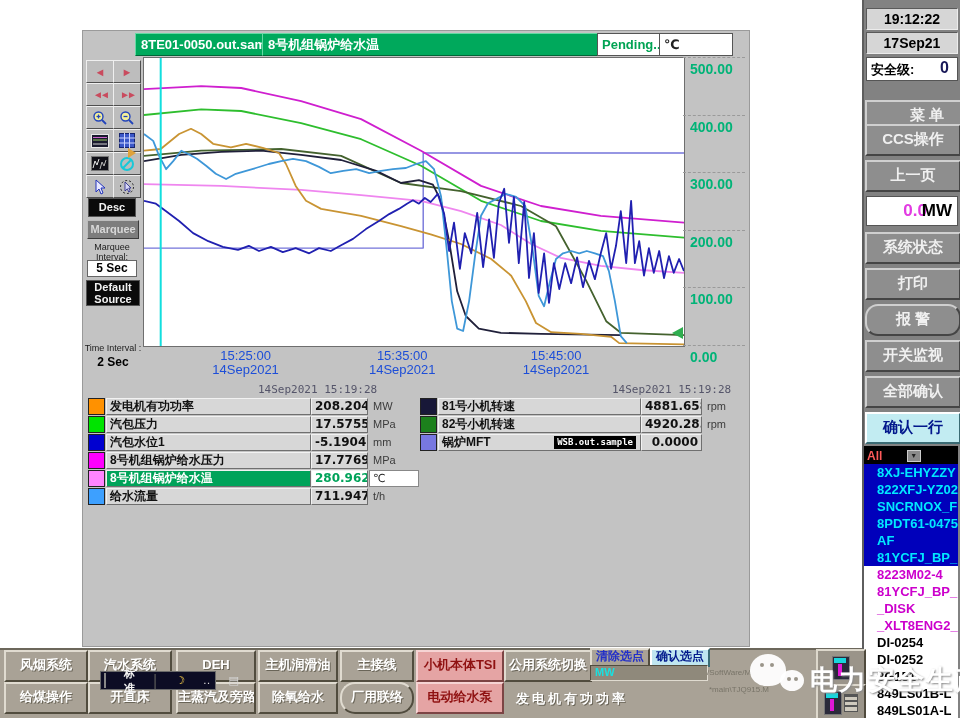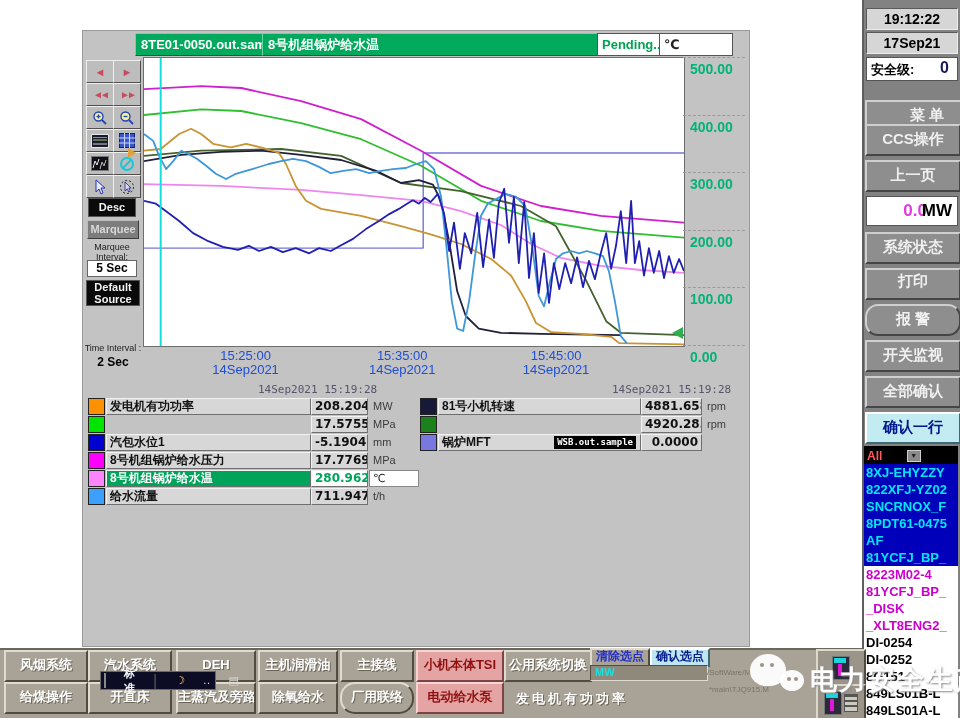--- a/index.html
+++ b/index.html
@@ -42,21 +42,21 @@
   .annotation{left:305px;top:542px;width:214px;height:26px;background:#ffffff;border:1px solid #8a8a8a;box-shadow:1px 1px 0 #777;
               color:#a93636;font-family:"DejaVu Sans Mono","Liberation Mono",monospace;font-size:13px;font-weight:bold;line-height:26px;text-align:center;}
   
   .sidebar{left:862px;top:0;width:98px;height:718px;background:#828282;border-left:2px solid #5e5e5e;}
   .sb-box{left:866px;width:90px;background:#d6d6d6;border:1px solid;border-color:#5a5a5a #ececec #ececec #5a5a5a;text-align:center;font-weight:bold;font-size:14px;color:#000;}
   .sb-white{left:866px;width:90px;background:#ffffff;border:1px solid #555;}
   .sb-btn{left:865px;width:92px;height:28px;background:#8e8e8e;border:2px solid;border-color:#cfcfcf #454545 #454545 #cfcfcf;
           color:#f0f0f0;font-size:15px;font-weight:bold;text-align:center;line-height:26px;white-space:nowrap;}
   .sb-confirm{background:#c2ecf2;color:#02178c;border-color:#ffffff #3a6b74 #3a6b74 #ffffff;}
   .alarm-panel{left:864px;top:446px;width:94px;height:272px;background:#000000;overflow:hidden;}
-  .alarm-row{width:100%;height:17px;line-height:17px;font-size:13px;font-weight:bold;padding-left:2px;white-space:nowrap;overflow:hidden;box-sizing:border-box;}
+  .alarm-row{width:100%;height:17px;line-height:17px;font-size:13px;font-weight:bold;padding-left:13px;white-space:nowrap;overflow:hidden;box-sizing:border-box;}
   .al-blue{background:#0000bb;color:#00e8ff;}
   .al-mag{background:#ffffff;color:#cc00cc;}
   .al-blk{background:#ffffff;color:#000000;}
   
   .btoolbar{left:0;top:648px;width:862px;height:70px;background:#a9a296;border-top:2px solid #6c675b;}
   .tb-btn{position:absolute;height:28px;background:#a9a296;border:2px solid;border-color:#e0dbd0 #514c3e #514c3e #e0dbd0;
           color:#ffffff;font-size:13px;font-weight:bold;text-align:center;line-height:25px;white-space:nowrap;overflow:hidden;text-shadow:1px 1px 0 #6a6558;}
   .tb-pink{background:#e5a4a4;color:#8f1111;text-shadow:none;border-color:#f6d4d4 #7c4444 #7c4444 #f6d4d4;}
   .tb-small{height:15px;line-height:13px;font-size:12px;}
   .tb-clear{color:#2330c8;text-shadow:none;}
@@ -215,20 +215,21 @@
 
   <div id="legend-left">
       <div class="leg-row" style="left: 0px; top: 398px; width: 960px; position: absolute;">
         <div class="leg-swatch" style="left: 88px; background: rgb(255, 145, 0);"></div>
         <div class="leg-cell" style="left: 106px; width: 197px;">发电机有功功率</div>
         <div class="leg-cell leg-val" style="left: 311px; width: 49px;">208.2041</div>
         <div class="leg-cell leg-unit" style="left: 369px; width: 42px;">MW</div>
       </div>
       <div class="leg-row" style="left: 0px; top: 416px; width: 960px; position: absolute;">
         <div class="leg-swatch" style="left: 88px; background: rgb(0, 228, 0);"></div>
+        <div class="leg-cell" style="left: 106px; width: 197px;">汽包压力</div>
         <div class="leg-cell leg-val" style="left: 311px; width: 49px;">17.5755</div>
         <div class="leg-cell leg-unit" style="left: 369px; width: 42px;">MPa</div>
       </div>
       <div class="leg-row" style="left: 0px; top: 434px; width: 960px; position: absolute;">
         <div class="leg-swatch" style="left: 88px; background: rgb(0, 0, 208);"></div>
         <div class="leg-cell" style="left: 106px; width: 197px;">汽包水位1</div>
         <div class="leg-cell leg-val" style="left: 311px; width: 49px;">-5.1904</div>
         <div class="leg-cell leg-unit" style="left: 369px; width: 42px;">mm</div>
       </div>
       <div class="leg-row" style="left: 0px; top: 452px; width: 960px; position: absolute;">
@@ -252,20 +253,21 @@
     </div>
   <div id="legend-right">
       <div class="leg-row" style="left: 0px; top: 398px; width: 960px; position: absolute;">
         <div class="leg-swatch" style="left: 420px; background: rgb(24, 24, 56);"></div>
         <div class="leg-cell" style="left: 438px; width: 195px;">81号小机转速</div>
         <div class="leg-cell leg-val" style="left: 641px; width: 53px;">4881.6582</div>
         <div class="leg-cell leg-unit" style="left: 703px; width: 40px;">rpm</div>
       </div>
       <div class="leg-row" style="left: 0px; top: 416px; width: 960px; position: absolute;">
         <div class="leg-swatch" style="left: 420px; background: rgb(28, 128, 28);"></div>
+        <div class="leg-cell" style="left: 438px; width: 195px;">82号小机转速</div>
         <div class="leg-cell leg-val" style="left: 641px; width: 53px;">4920.2852</div>
         <div class="leg-cell leg-unit" style="left: 703px; width: 40px;">rpm</div>
       </div>
       <div class="leg-row" style="left: 0px; top: 434px; width: 960px; position: absolute;">
         <div class="leg-swatch" style="left: 420px; background: rgb(120, 120, 224);"></div>
         <div class="leg-cell" style="left: 438px; width: 195px;">锅炉MFT<span class="wsb-tag">WSB.out.sample</span></div>
         <div class="leg-cell leg-val" style="left: 641px; width: 53px;">0.0000</div>
         <div class="leg-cell leg-unit" style="left: 703px; width: 40px;"></div>
       </div>
     </div>
@@ -282,21 +284,21 @@
       <div class="abs sb-btn" style="top: 100px; padding-left: 14px;">菜 单</div>
       <div class="abs sb-btn" style="top: 124px;">CCS操作</div>
       <div class="abs sb-btn" style="top: 160px;">上一页</div>
     </div>
   <div class="abs sb-white" style="top:196px;height:28px;">
     <span style="position:absolute;right:30px;top:4px;font-size:17px;font-weight:bold;color:#e23ae2;">0.0</span>
     <span style="position:absolute;right:5px;top:4px;font-size:17px;font-weight:bold;color:#000;">MW</span>
   </div>
   <div id="sb-mid-buttons">
       <div class="abs sb-btn" style="top: 232px;">系统状态</div>
-      <div class="abs sb-btn" style="top: 268px; font-family: Liberation Mono, monospace;">打印</div>
+      <div class="abs sb-btn" style="top: 268px;">打印</div>
       <div class="abs sb-btn" style="top: 304px; border-radius: 13px;">报 警</div>
       <div class="abs sb-btn" style="top: 340px;">开关监视</div>
       <div class="abs sb-btn" style="top: 376px;">全部确认</div>
     </div>
   <div class="abs sb-btn sb-confirm" style="top:412px;">确认一行</div>
   <div class="abs alarm-panel">
     <div style="height:18px;line-height:18px;padding-left:3px;">
       <span style="color:#ff5a5a;font-size:12px;font-weight:bold;">All</span>
       <span style="display:inline-block;width:12px;height:10px;background:#8a8a8a;border:1px solid #ccc;margin-left:20px;vertical-align:middle;font-size:7px;line-height:9px;text-align:center;color:#222;">▼</span>
     </div>

